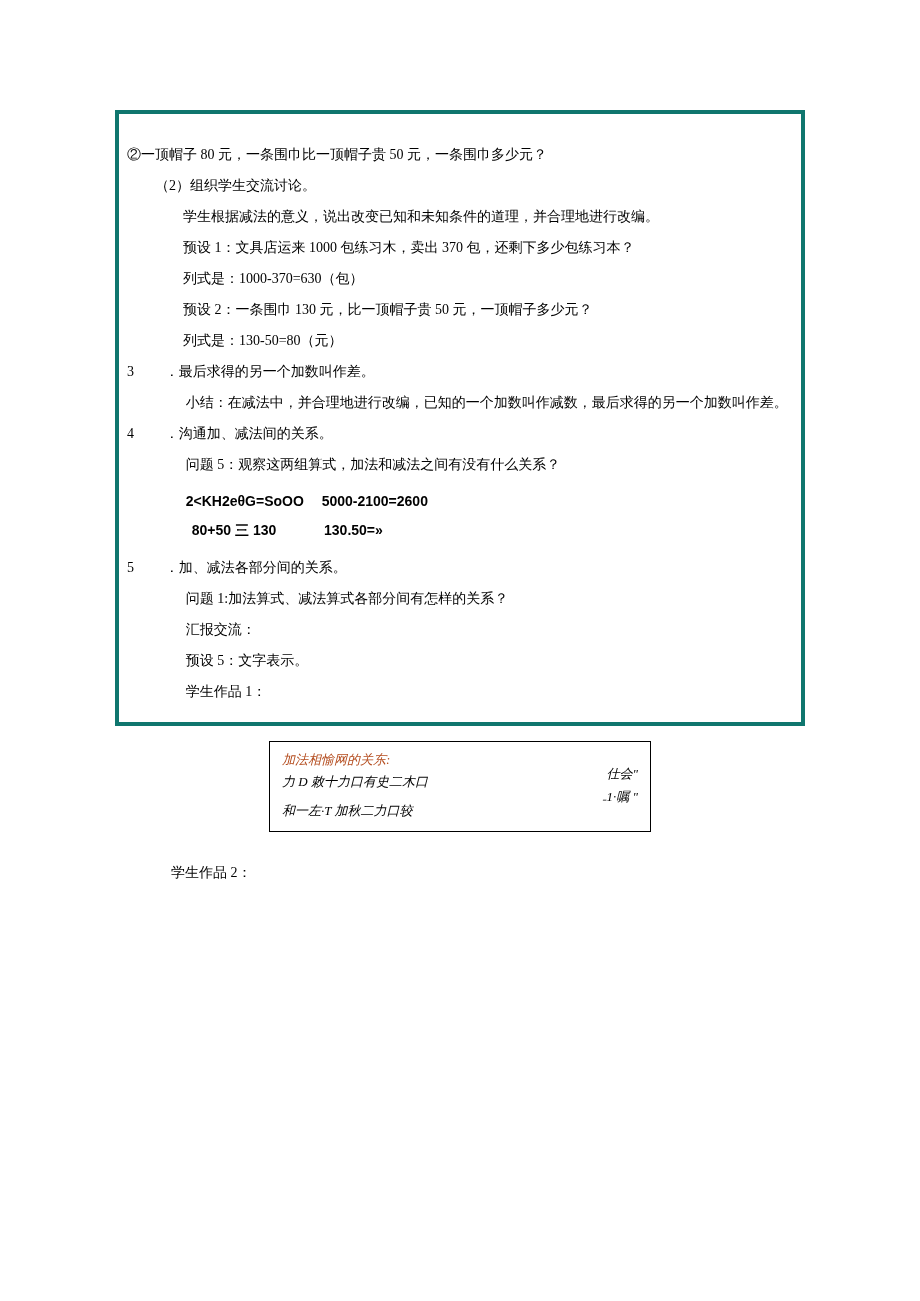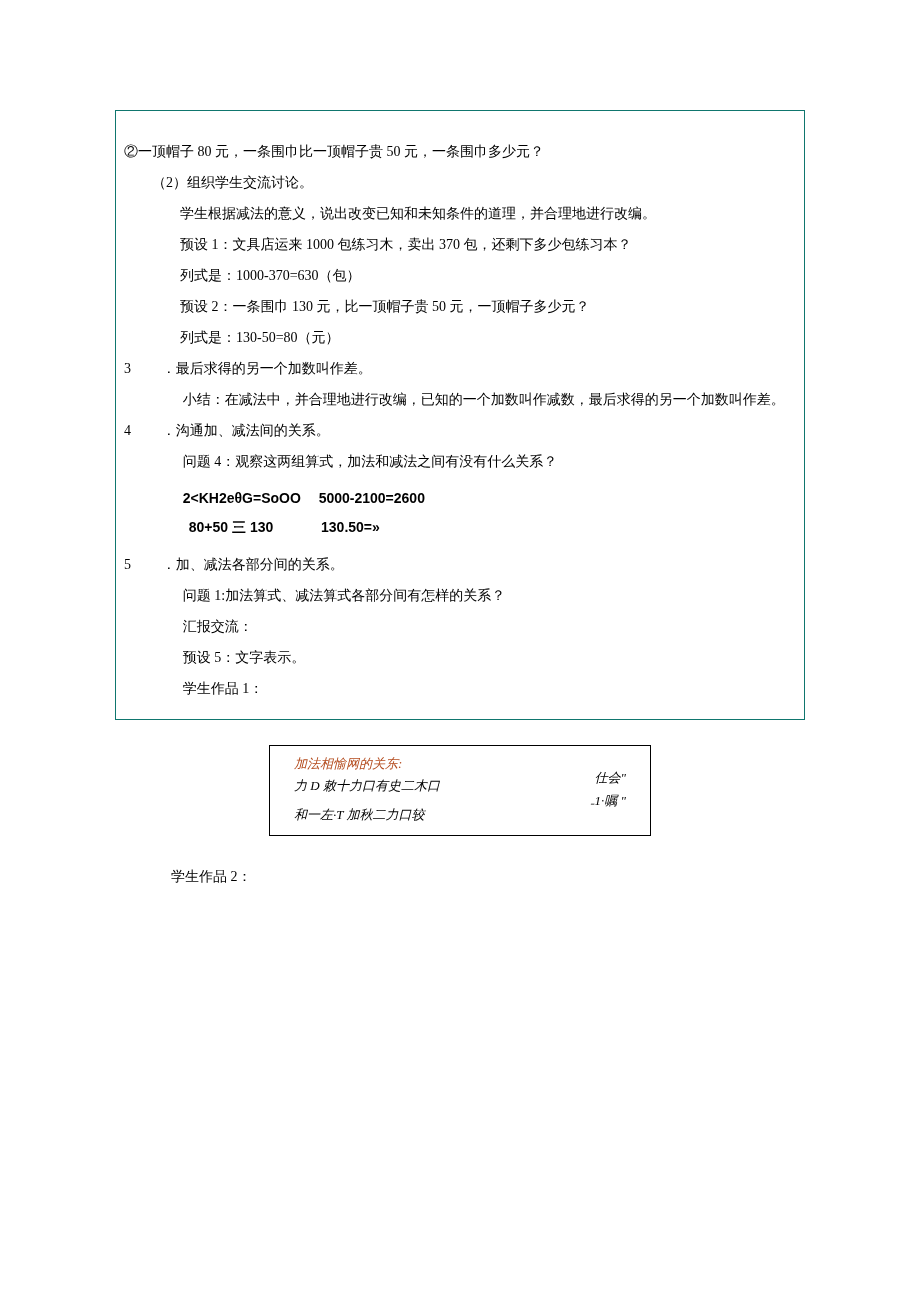--- a/index.html
+++ b/index.html
@@ -11,23 +11,23 @@
     color: #000;
     line-height: 1.5;
   }
   .page {
     width: 920px;
     min-height: 1301px;
     box-sizing: border-box;
     padding: 110px 115px 60px 115px;
   }
   .main-box {
-    border: 1px solid #0f766e;
+    border: 4px solid #0f766e;
     padding: 20px 8px 10px 8px;
-    margin-bottom: 25px;
+    margin-bottom: 15px;
   }
   .line { margin: 10px 0; }
   .indent1 { padding-left: 2em; }
   .indent2 { padding-left: 4em; }
   .num-row { display: flex; margin: 10px 0; }
   .num-marker { width: 1.2em; flex-shrink: 0; }
   .num-gap { width: 1.5em; flex-shrink: 0; }
   .num-text { flex: 1; }
   .indent-after-num { padding-left: 4.2em; }
   .formula-block { margin: 16px 0 16px 4.2em; }
@@ -55,21 +55,21 @@
     flex: 1;
     padding: 6px 8px 8px 8px;
     font-style: italic;
     font-family: "KaiTi", "楷体", serif;
     font-size: 13px;
     display: flex;
     flex-direction: column;
     align-items: flex-end;
     justify-content: center;
   }
-  .sub-left div, .sub-right div { margin: 2px 16px; }
+  .sub-left div, .sub-right div { margin: 2px 4px; }
   .work2 { padding-left: 4em; margin-top: 30px; }
 </style>
 </head>
 <body>
 
 <div class="page">
 
   <div class="main-box">
 
     <div class="line">②一顶帽子 80 元，一条围巾比一顶帽子贵 50 元，一条围巾多少元？</div>
@@ -93,21 +93,21 @@
     </div>
 
     <div class="line indent-after-num">小结：在减法中，并合理地进行改编，已知的一个加数叫作减数，最后求得的另一个加数叫作差。</div>
 
     <div class="num-row">
       <span class="num-marker">4</span>
       <span class="num-gap"></span>
       <span class="num-text">．沟通加、减法间的关系。</span>
     </div>
 
-    <div class="line indent-after-num">问题 4：观察这两组算式，加法和减法之间有没有什么关系？</div>
+    <div class="line indent-after-num">问题 5：观察这两组算式，加法和减法之间有没有什么关系？</div>
 
     <div class="formula-block">
       <div class="formula-line">
         <span>2&lt;KH2eθG=SoOO</span>
         <span style="display:inline-block;width:10px;"></span>
         <span>5000-2100=2600</span>
       </div>
       <div class="formula-line" style="padding-left:6px;">
         <span>80+50 三 130</span>
         <span class="g"></span>

